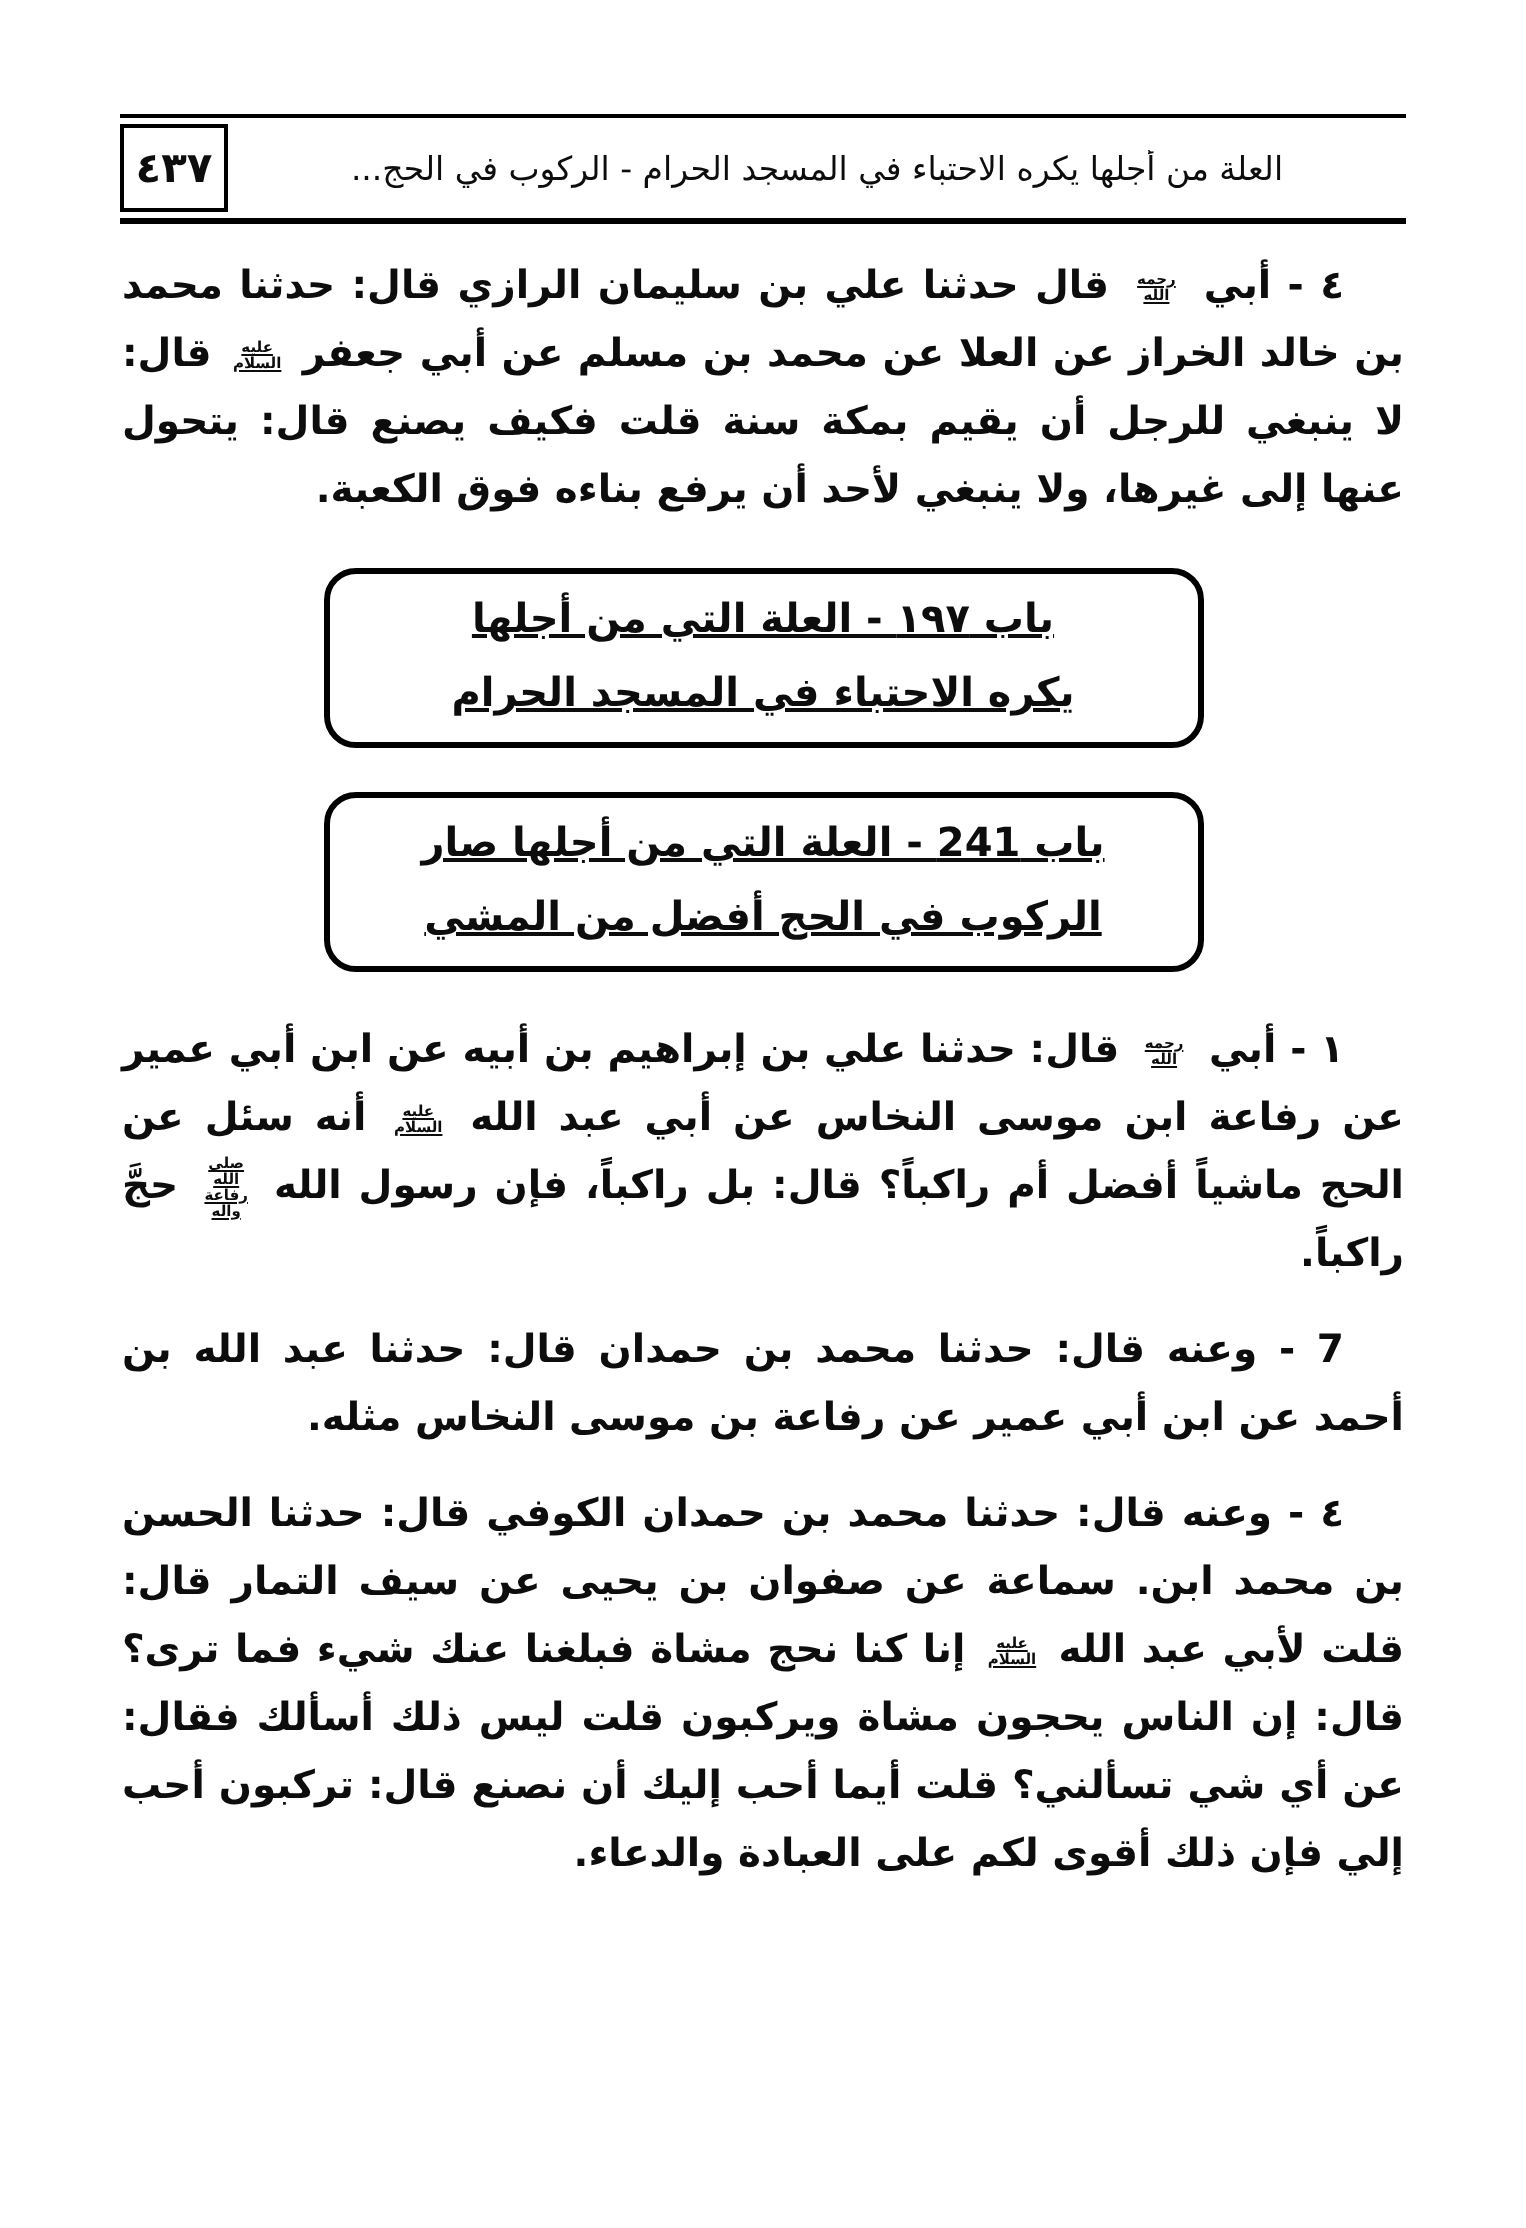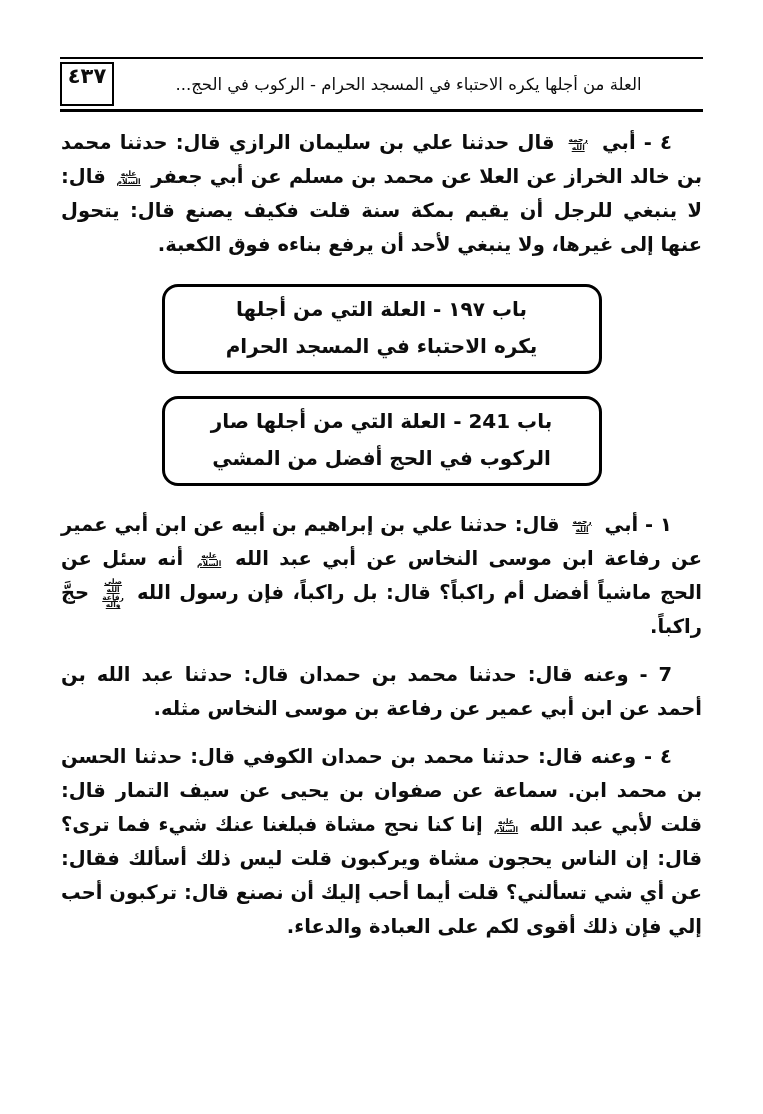--- a/index.html
+++ b/index.html
@@ -34,20 +34,21 @@
     letter-spacing:0px;
     padding:0 6px;
     white-space:nowrap;
     overflow:hidden;
   }
   .page-number-box{
     width:50px;
     height:40px;
     border:2px solid #000;
     display:flex;
+    align-items:center;
     justify-content:center;
     font-weight:700;
     font-size:21px;
     flex:0 0 auto;
     background:#fff;
   }
   
   .page-body{
     position:absolute;
     top:112px;right:61px;left:61px;
@@ -77,20 +78,21 @@
   }
   
   .bab-box{
     width:418px;
     margin:22px auto 22px;
     border:3px solid #000;
     border-radius:16px;
     padding:4px 8px 6px;
     text-align:center;
     background:#fff;
+    text-decoration:underline;
   }
   .bab-line{
     font-weight:700;
     font-size:20px;
     line-height:37px;
     white-space:nowrap;
   }
 </style>
 </head>
 <body>

